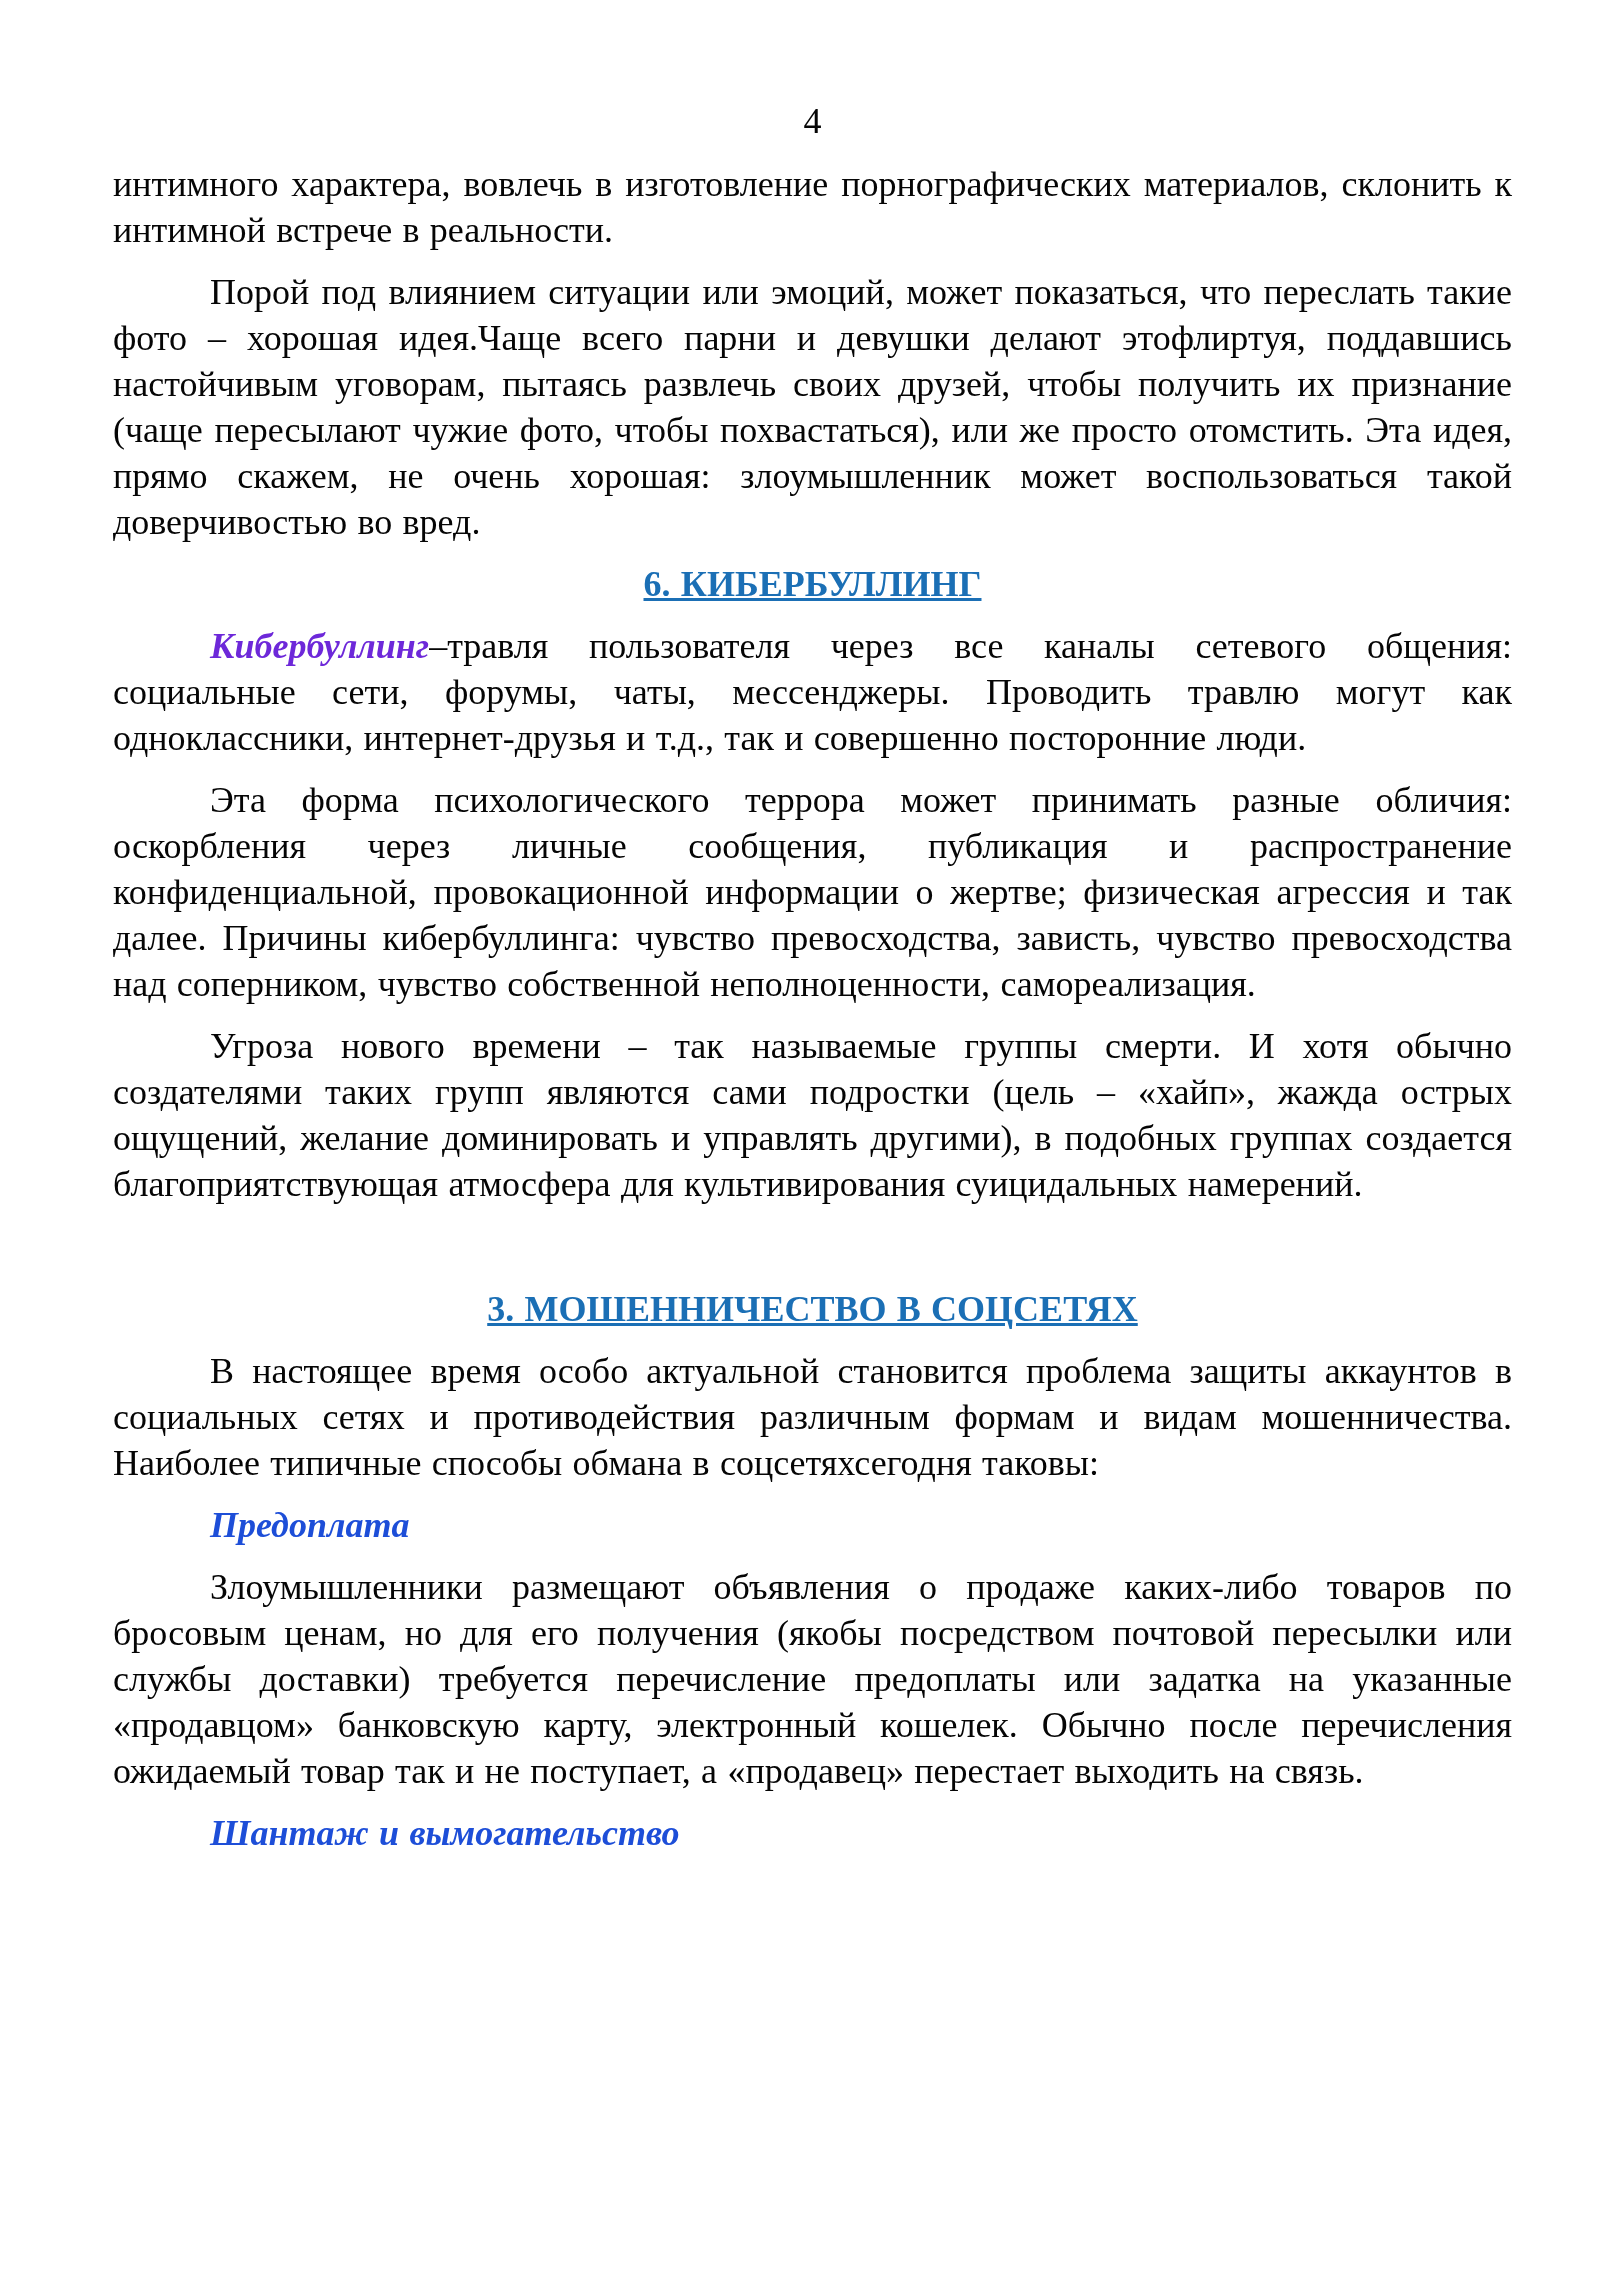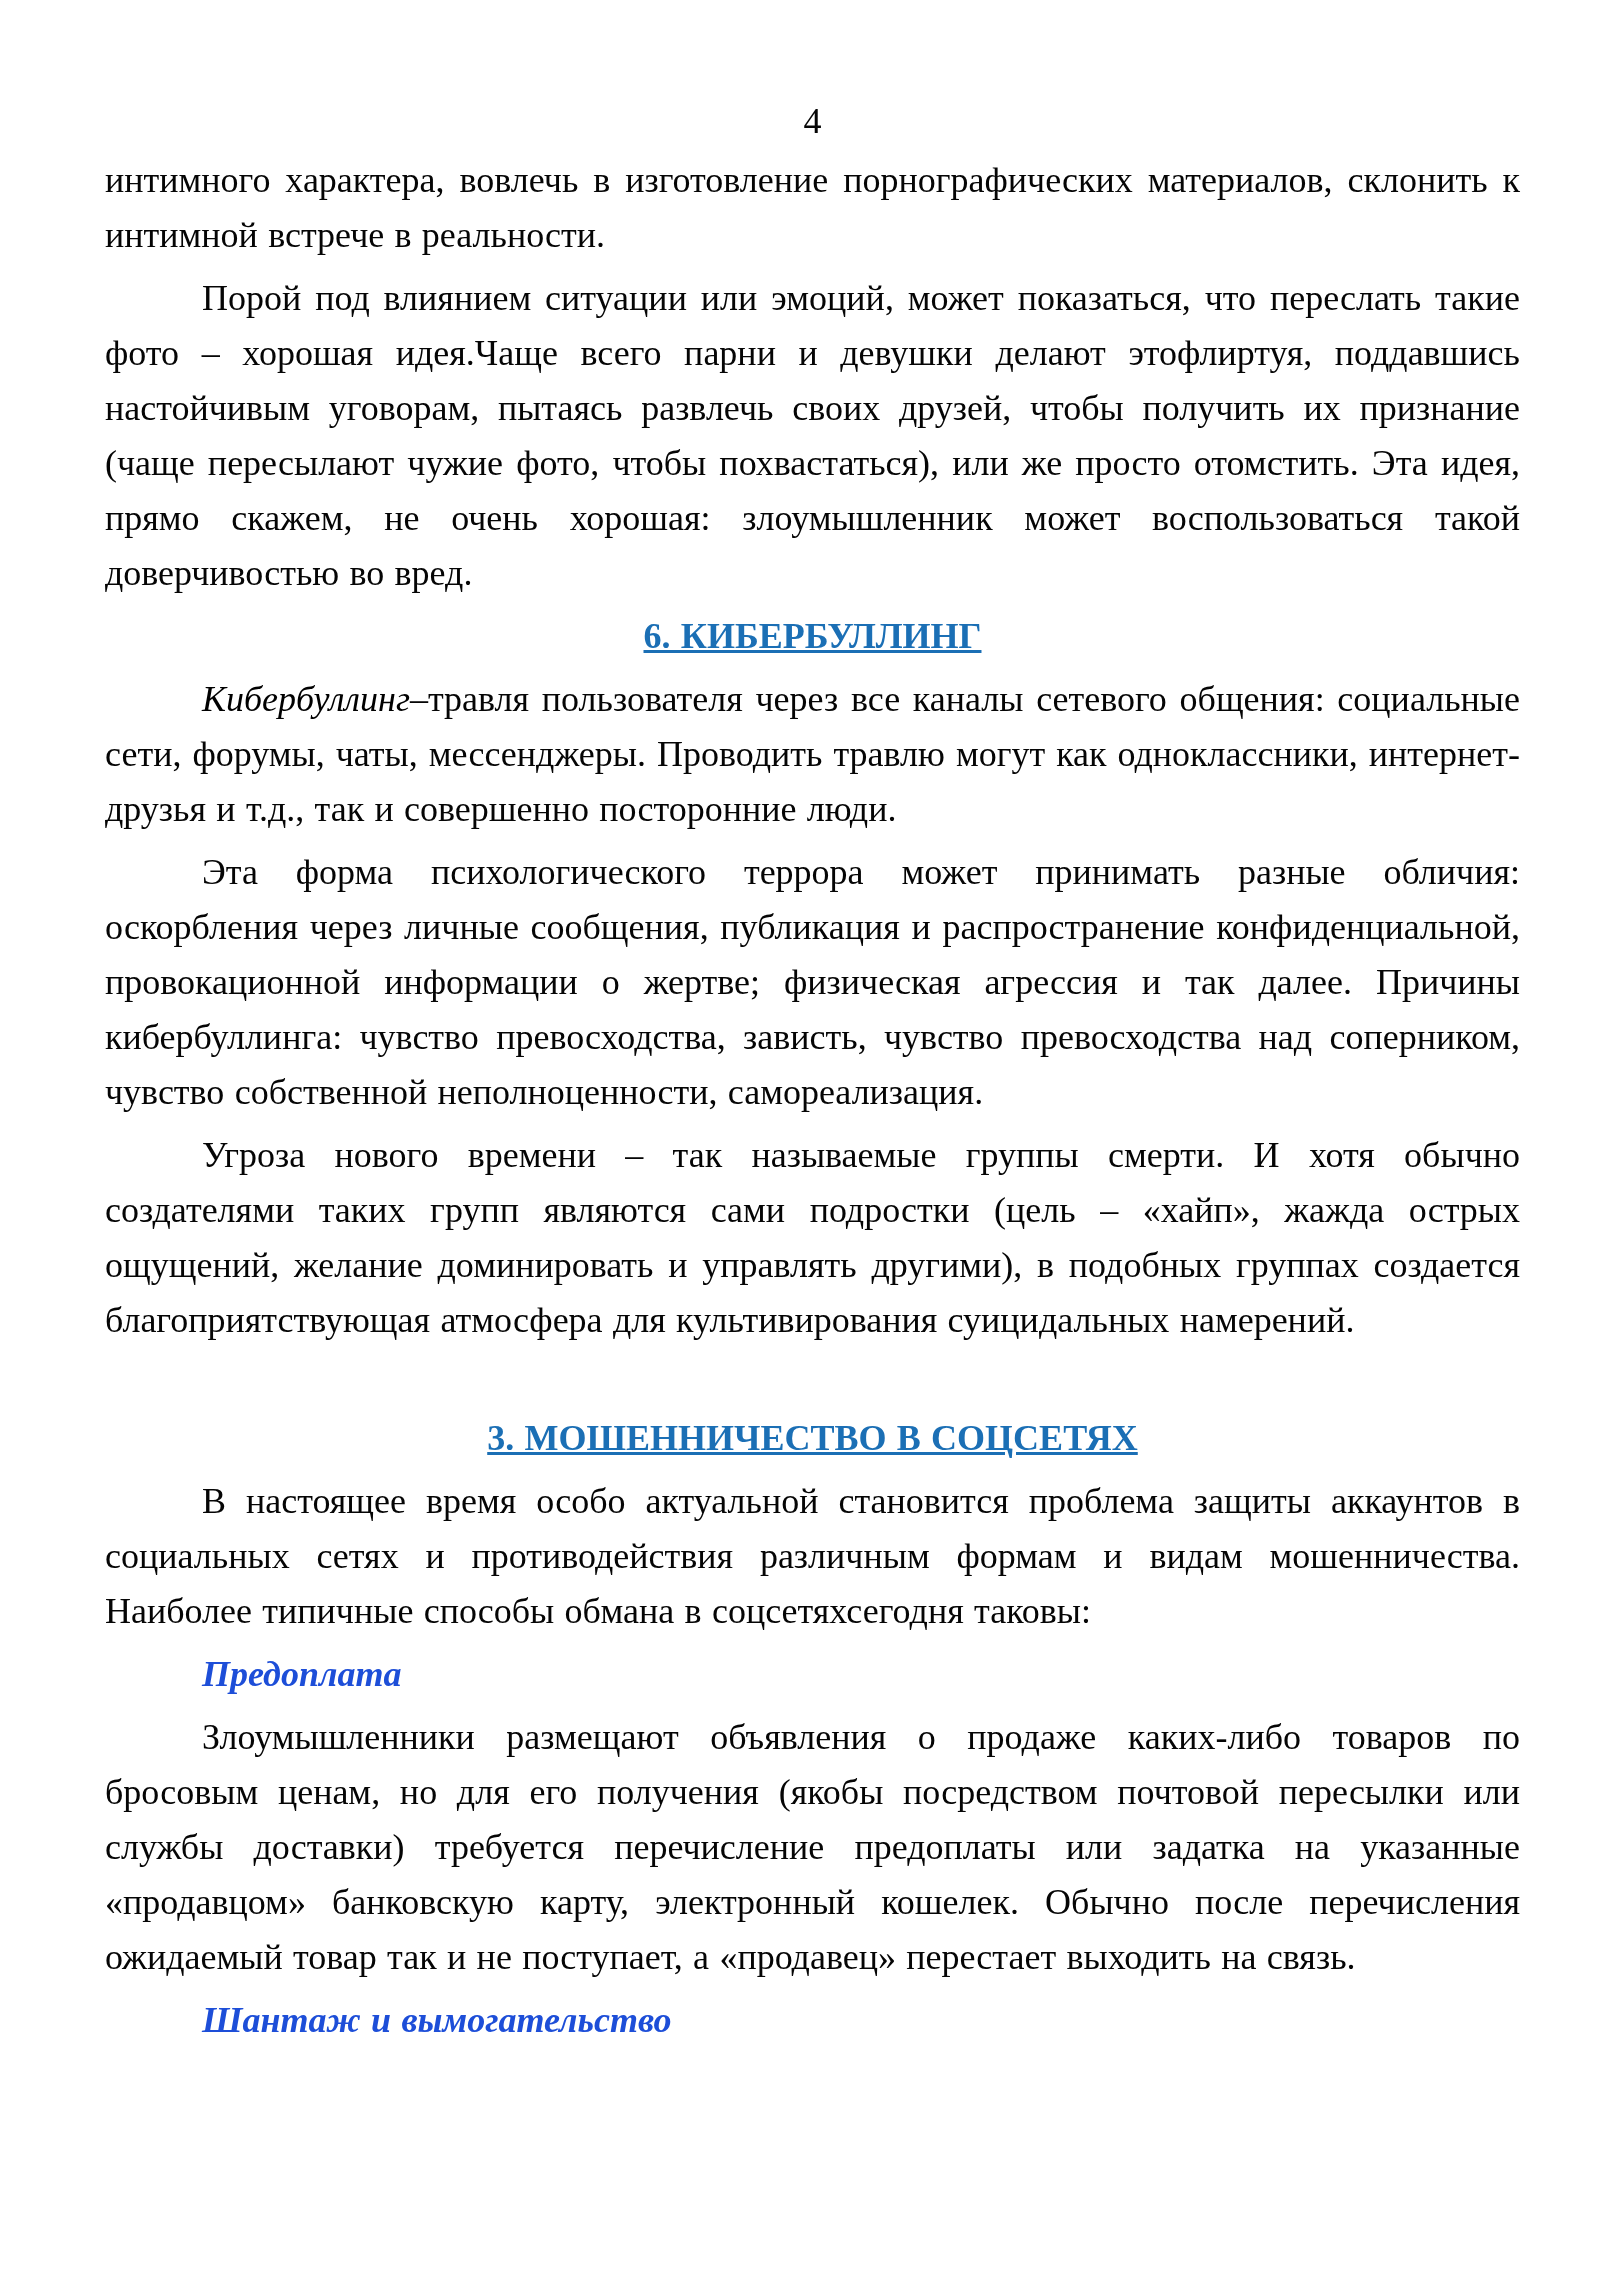--- a/index.html
+++ b/index.html
@@ -19,23 +19,23 @@
     overflow: hidden;
   }
   .page-number {
     font-size: 36px;
     line-height: 47px;
     text-align: center;
     text-indent: 0;
     margin: 0;
   }
   .doc-body p {
-    margin: 8px;
+    margin: 16px;
     font-size: 36px;
-    line-height: 55px;
+    line-height: 46px;
     text-align: justify;
     text-justify: inter-word;
     word-spacing: 1.3px;
   }
   .doc-body p.indent { text-indent: 97px; }
   .doc-body p.no-indent { text-indent: 0; }
   .chapter-heading {
     margin: 0;
     font-size: 37px;
     line-height: 47px;
@@ -49,23 +49,23 @@
     margin: 0;
     font-size: 36px;
     line-height: 47px;
     font-weight: bold;
     font-style: italic;
     text-align: left !important;
     text-indent: 97px;
     color: #1d4ed8;
   }
   .term-highlight {
-    font-weight: normal;
+    font-weight: bold;
     font-style: italic;
-    color: #000000;
+    color: #6d28d9;
   }
   .paragraph-spacer {
     height: 47px;
   }
 </style>
 </head>
 <body>
 
 <div class="doc-page">
   <div class="page-number">4</div>

